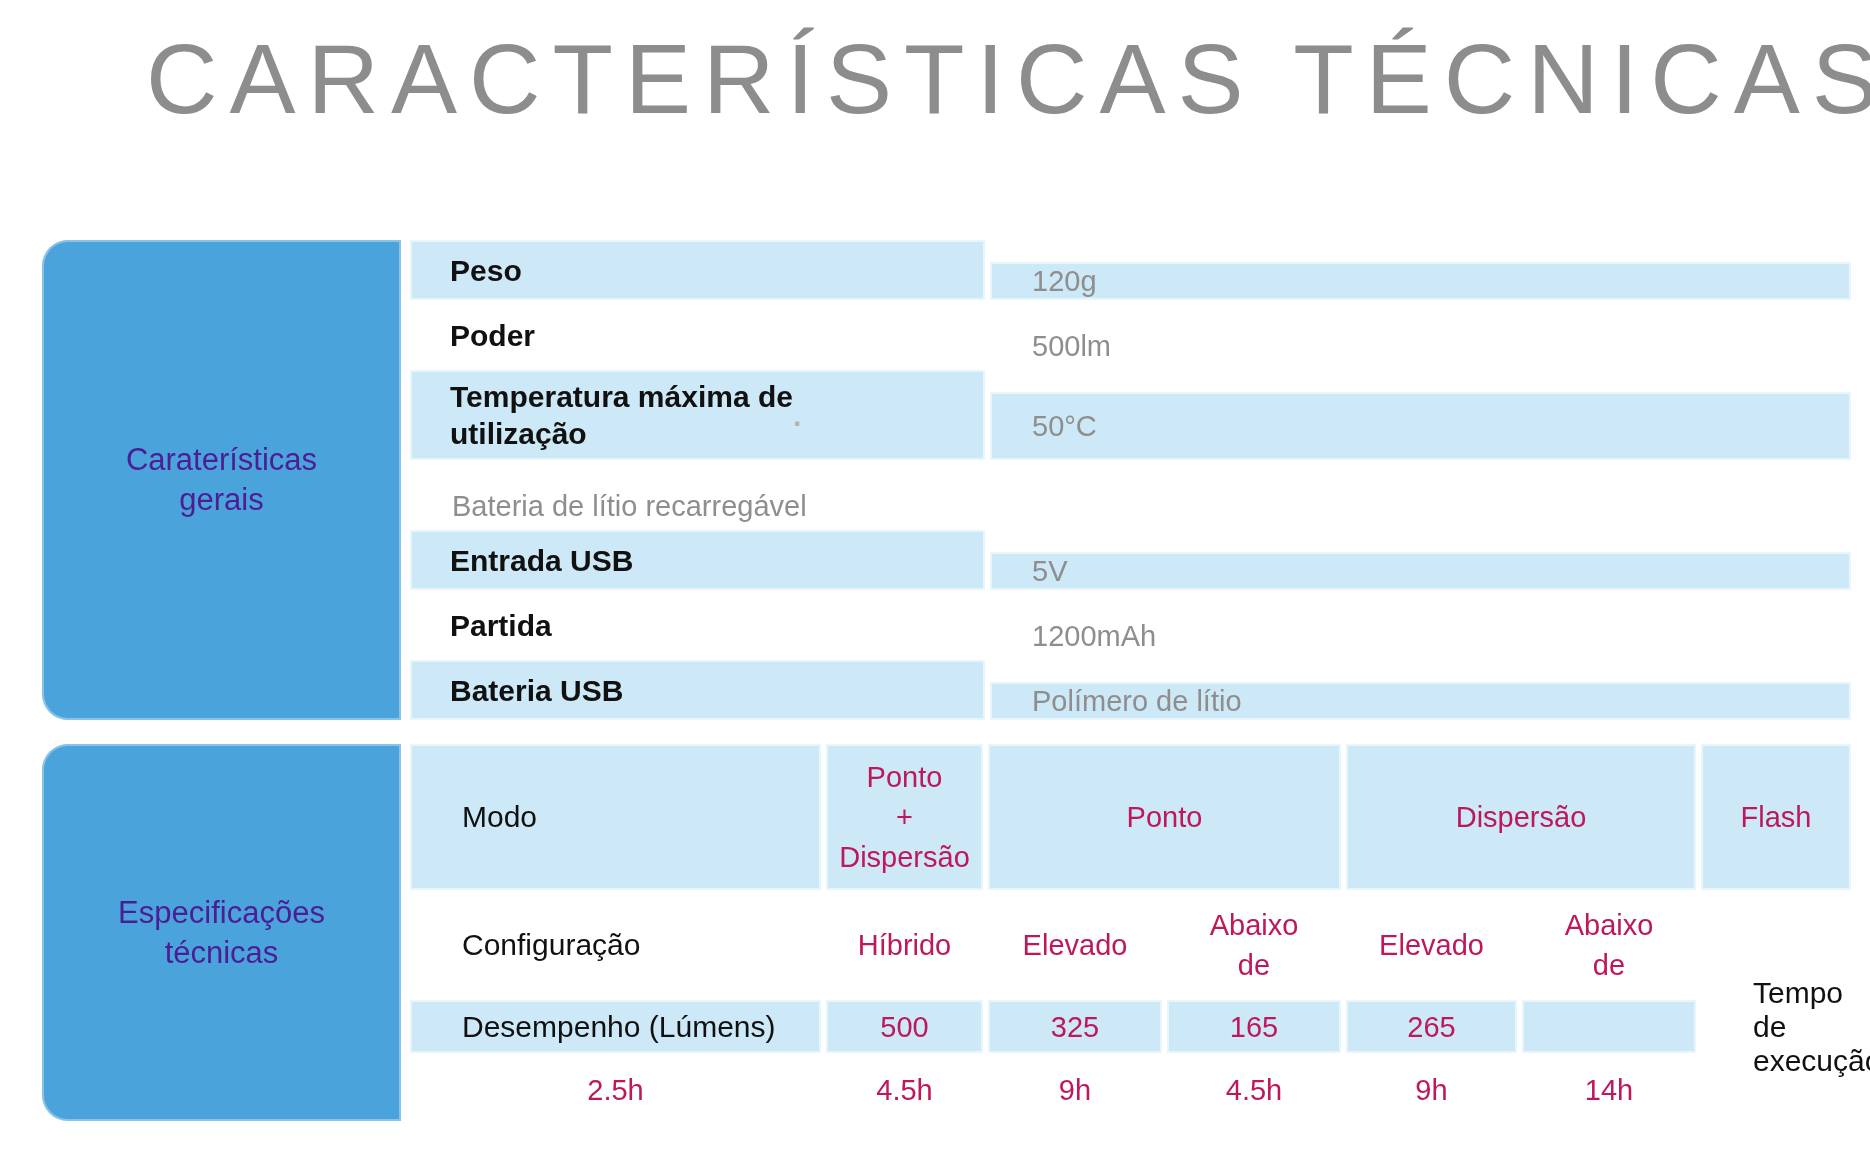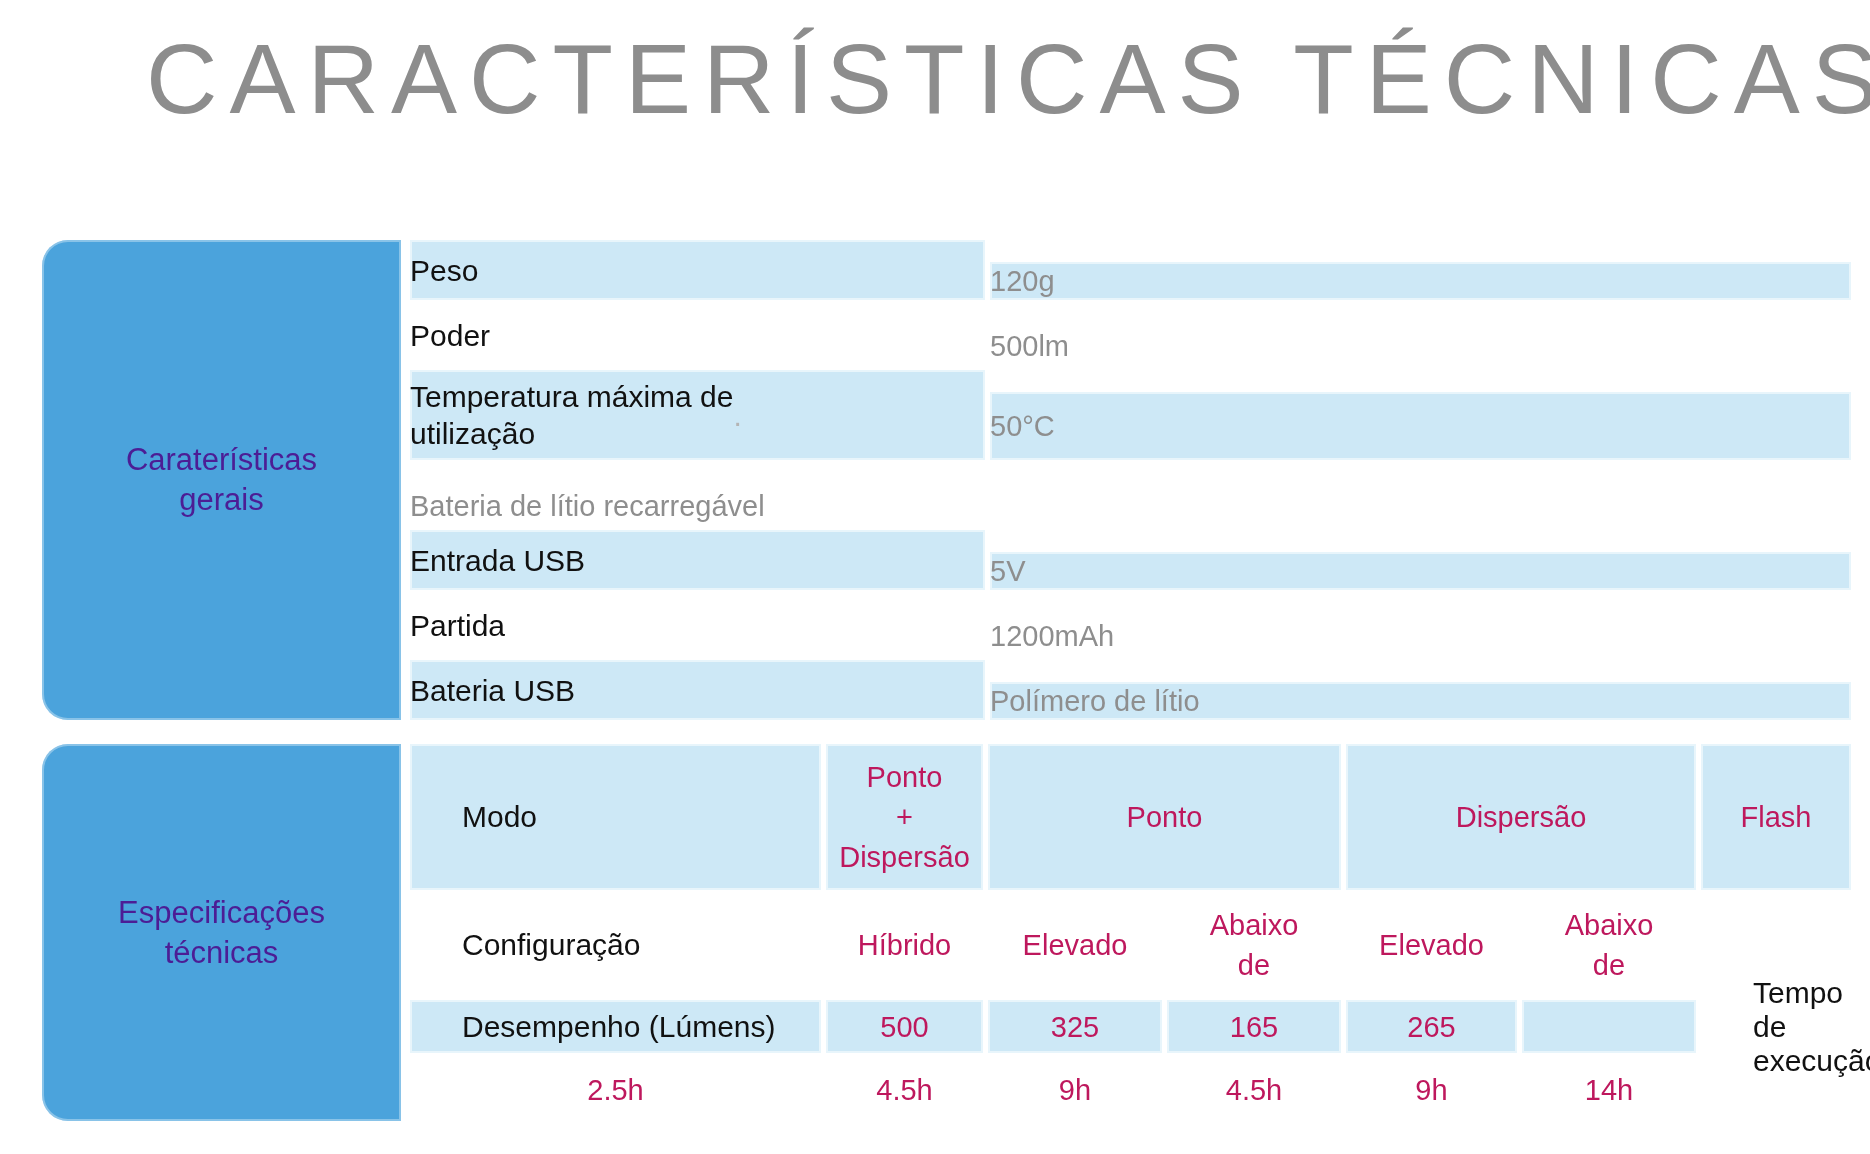--- a/index.html
+++ b/index.html
@@ -38,25 +38,25 @@
     display:flex; flex-direction:column; gap:5px;
   }
   .g-row { display:flex; gap:5px; height:60px; }
   .g-row.tall { height:90px; }
   .cell { display:flex; align-items:center; }
   .blue {
     background:#cde8f6;
     box-shadow: inset 0 0 0 2px rgba(255,255,255,0.55);
   }
   .g-label {
-    width:575px; 
-    font-size:30px; font-weight:400; color:#111111; line-height:37px;
+    width:575px; padding-left:40px;
+    font-size:30px; font-weight:700; color:#111111; line-height:37px;
   }
   .g-value {
-    flex:1; 
+    flex:1; padding-left:42px;
     font-size:29px; color:#8e8e8e;margin-top:22px;
   }
   .suffix { color:#b4b4b4; }
 
   
   .rows-specs {
     margin-left:9px; width:1441px;
     display:grid;
     grid-template-columns: 411px 157px 174px 174px 171px 174px 150px;
     grid-template-rows: 146px 100px 53px 63px;

